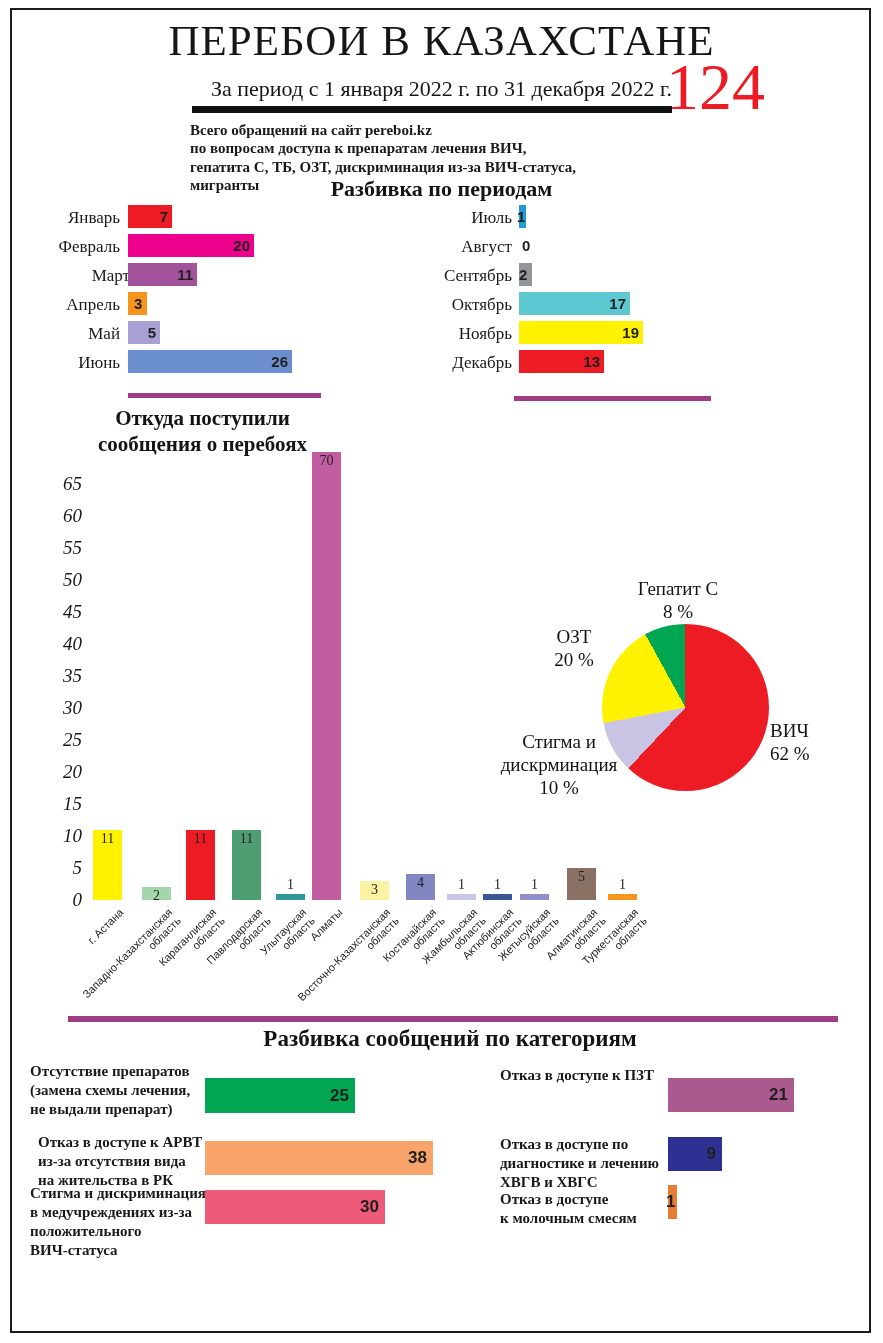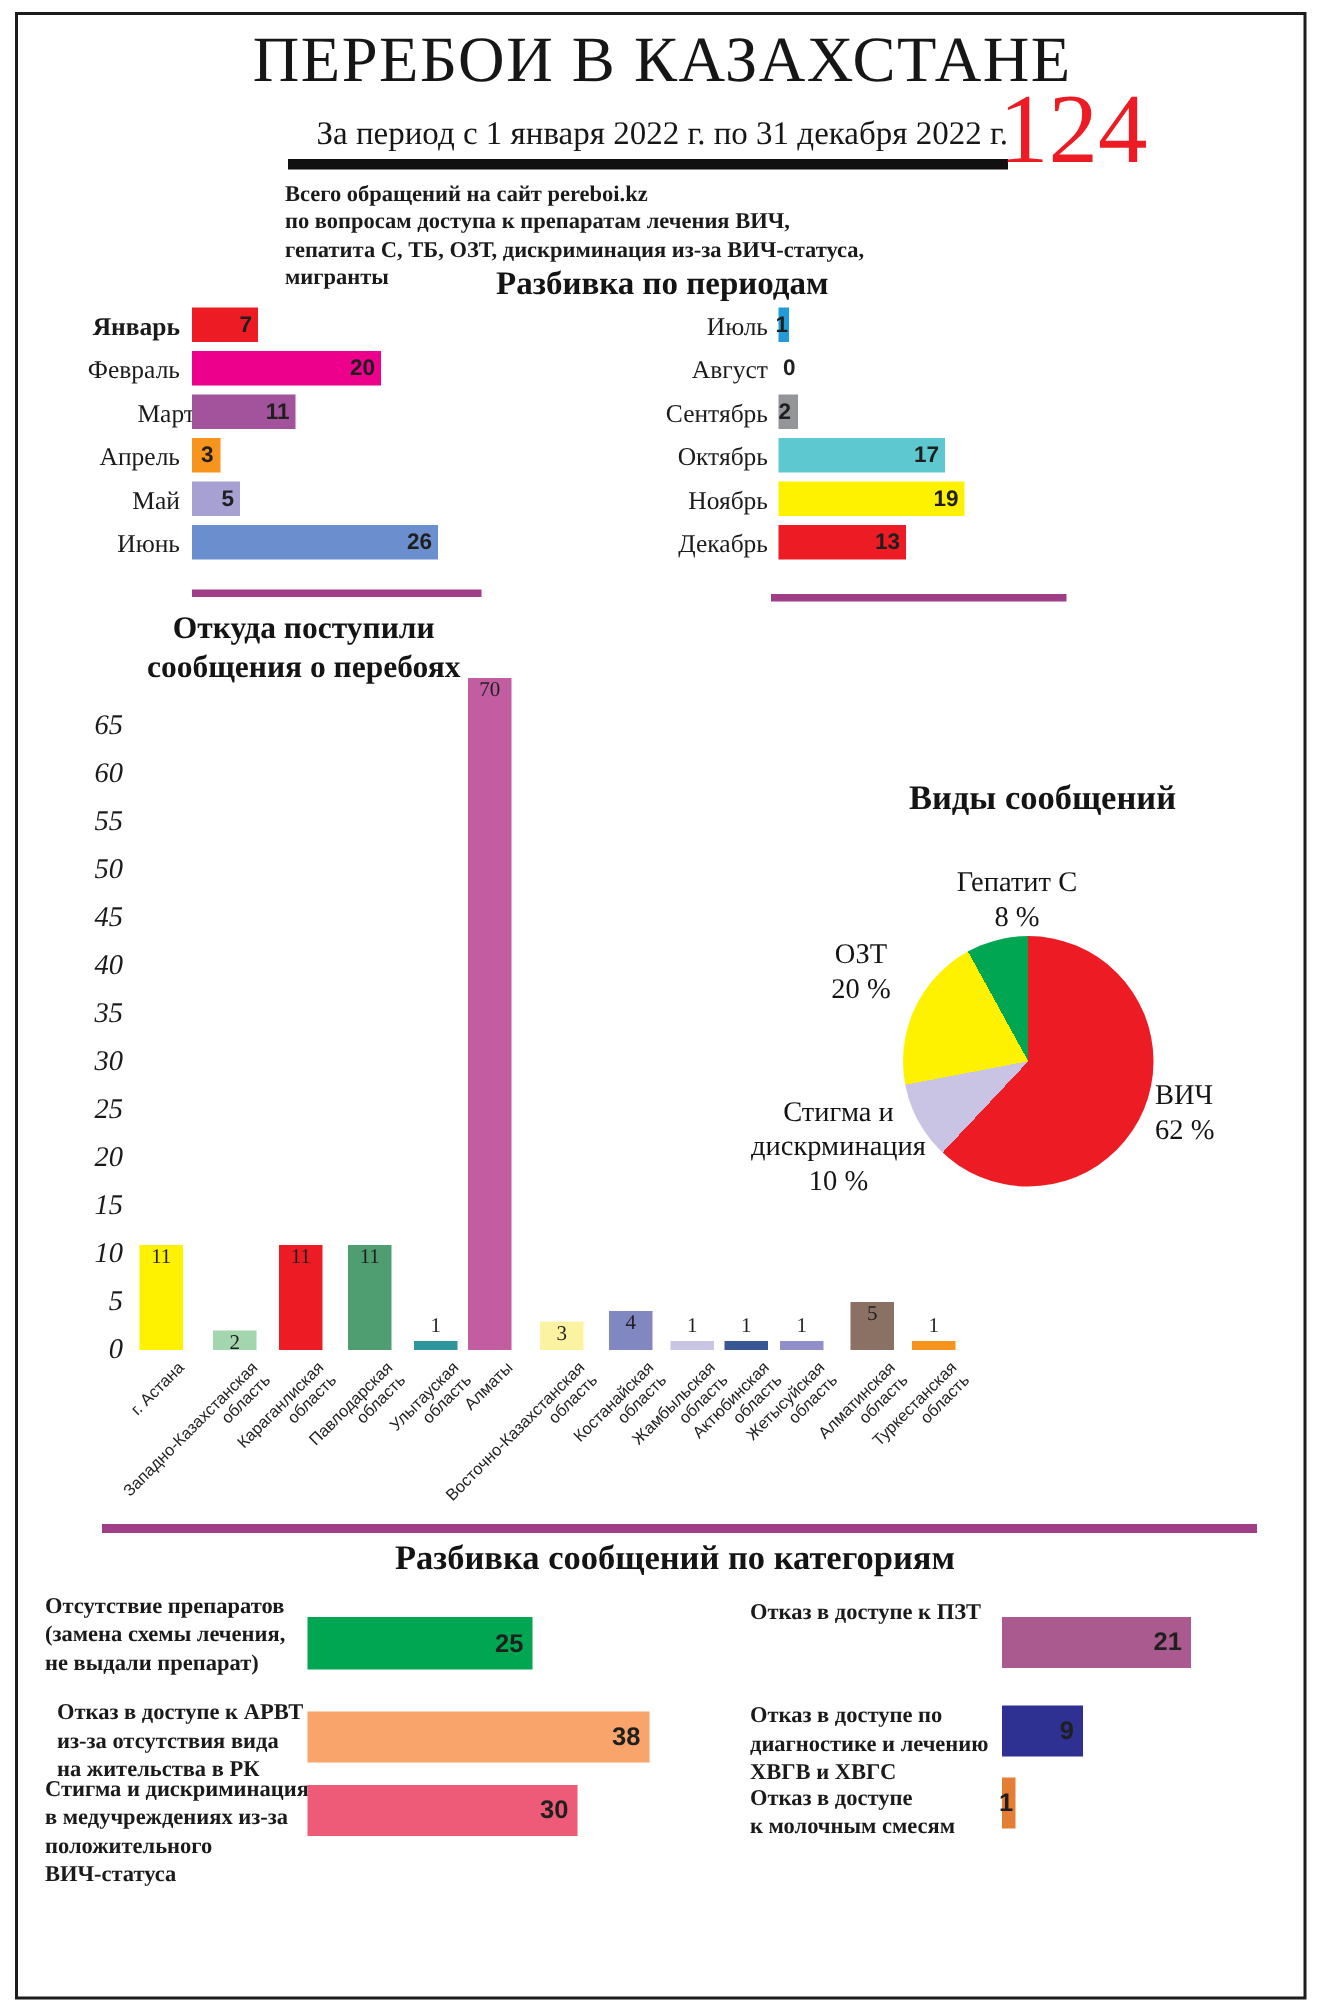--- a/index.html
+++ b/index.html
@@ -36,36 +36,35 @@
 
   <div class="abs center heading" style="left:0;top:176px;width:883px;font-size:22px;">Разбивка по периодам</div>
   <div id="months"></div>
   <div class="abs" style="left:128px;top:393px;width:193px;height:5px;background:#a03d87;"></div>
   <div class="abs" style="left:514px;top:396px;width:197px;height:5px;background:#a03d87;"></div>
 
   <div class="abs center heading pre" style="left:35px;top:405px;width:335px;font-size:21px;line-height:1.25;">Откуда поступили
 сообщения о перебоях</div>
   <div id="regions"></div>
 
-  <div class="abs center heading" style="left:530px;top:519px;width:330px;font-size:23px;">Виды  сообщений</div>
   <div class="abs" id="pie" style="left: 602px; top: 624px; width: 167px; height: 167px; border-radius: 50%; background: conic-gradient(rgb(237, 28, 36) 0%, rgb(237, 28, 36) 62%, rgb(201, 196, 228) 62%, rgb(201, 196, 228) 72%, rgb(255, 242, 0) 72%, rgb(255, 242, 0) 92%, rgb(0, 166, 81) 92%, rgb(0, 166, 81) 100%);"></div>
   <div class="abs center pie-label pre" style="left:598px;top:578px;width:160px;">Гепатит С
 8 %</div>
   <div class="abs center pie-label pre" style="left:524px;top:626px;width:100px;">ОЗТ
 20 %</div>
   <div class="abs center pie-label pre" style="left:479px;top:731px;width:160px;">Стигма и
 дискрминация
 10 %</div>
   <div class="abs pie-label pre" style="left:770px;top:720px;width:110px;">ВИЧ
 62 %</div>
 
   <div class="abs" style="left:68px;top:1016px;width:770px;height:6px;background:#a03d87;"></div>
   <div class="abs center heading" style="left:100px;top:1026px;width:700px;font-size:23px;">Разбивка сообщений по категориям</div>
   <div id="cats"></div>
-<div class="month-label" style="position: absolute; left: 18px; top: 206px; width: 102px; font-weight: bold;">Январь</div>
+<div class="month-label" style="position: absolute; left: 18px; top: 206px; width: 102px;">Январь</div>
     <div class="bar" style="position: absolute; left: 128px; top: 205px; width: 44px; height: 23px; background: rgb(237, 28, 36);"></div>
     <div class="month-value" style="position: absolute; left: 138px; top: 207px; width: 30px; text-align: right;">7</div>
     <div class="month-label" style="position: absolute; left: 18px; top: 235px; width: 102px;">Февраль</div>
     <div class="bar" style="position: absolute; left: 128px; top: 234px; width: 126px; height: 23px; background: rgb(236, 0, 140);"></div>
     <div class="month-value" style="position: absolute; left: 220px; top: 236px; width: 30px; text-align: right;">20</div>
     <div class="month-label" style="position: absolute; left: 28px; top: 264px; width: 102px;">Март</div>
     <div class="bar" style="position: absolute; left: 128px; top: 263px; width: 69px; height: 23px; background: rgb(163, 83, 155);"></div>
     <div class="month-value" style="position: absolute; left: 163px; top: 265px; width: 30px; text-align: right;">11</div>
     <div class="month-label" style="position: absolute; left: 18px; top: 293px; width: 102px;">Апрель</div>
     <div class="bar" style="position: absolute; left: 128px; top: 292px; width: 19px; height: 23px; background: rgb(247, 148, 29);"></div>

